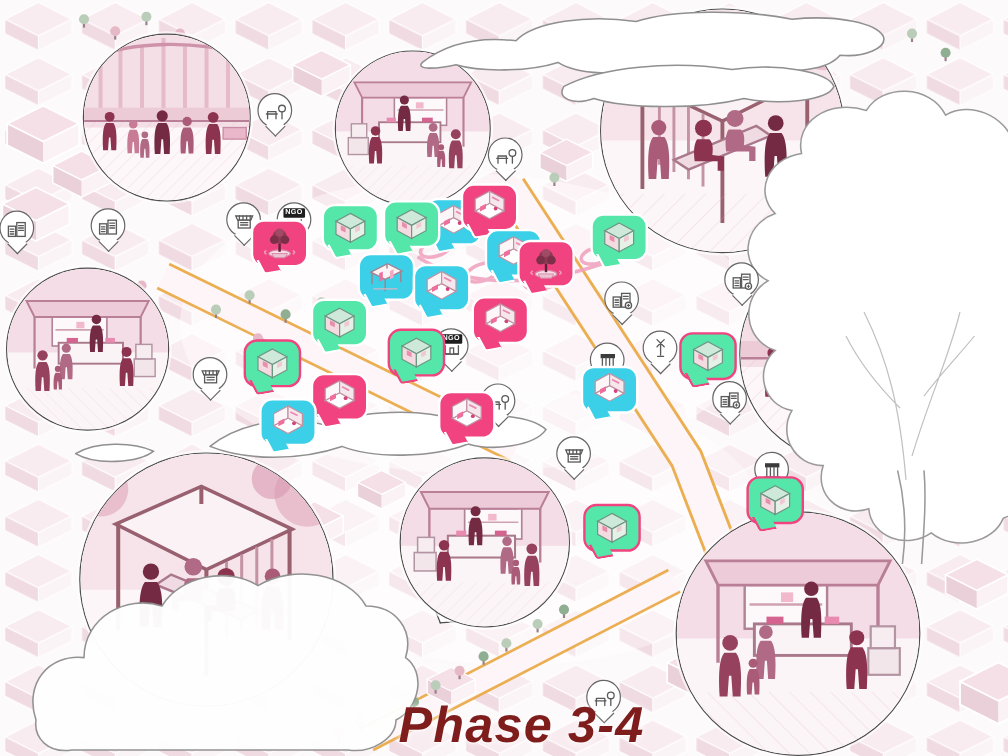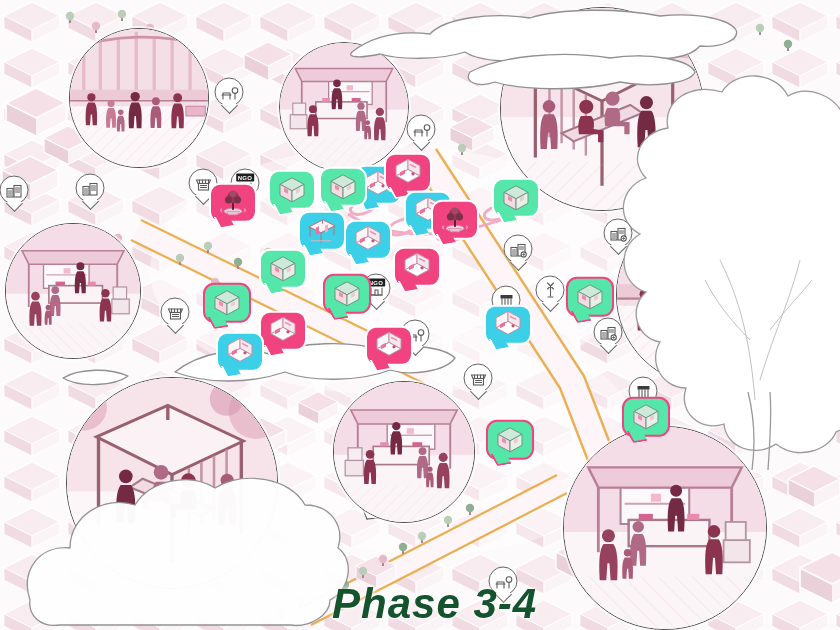--- a/index.html
+++ b/index.html
@@ -565,14 +565,14 @@
           <use href="#icon-cube"></use>
         </svg>
       </div>
       <div class="marker" style="left: 646px; top: 420px; --c: #55E6AA; --b: #F0437F;">
         <svg class="mi" viewBox="0 0 34 28">
           <use href="#icon-cube"></use>
         </svg>
       </div>
     </div>
 
-  <div class="phase" style="color: #14532d;">Phase 3-4</div>
+  <div class="phase" style="color: #7f1d1d;">Phase 3-4</div>
 </div>
 
 </body></html>

